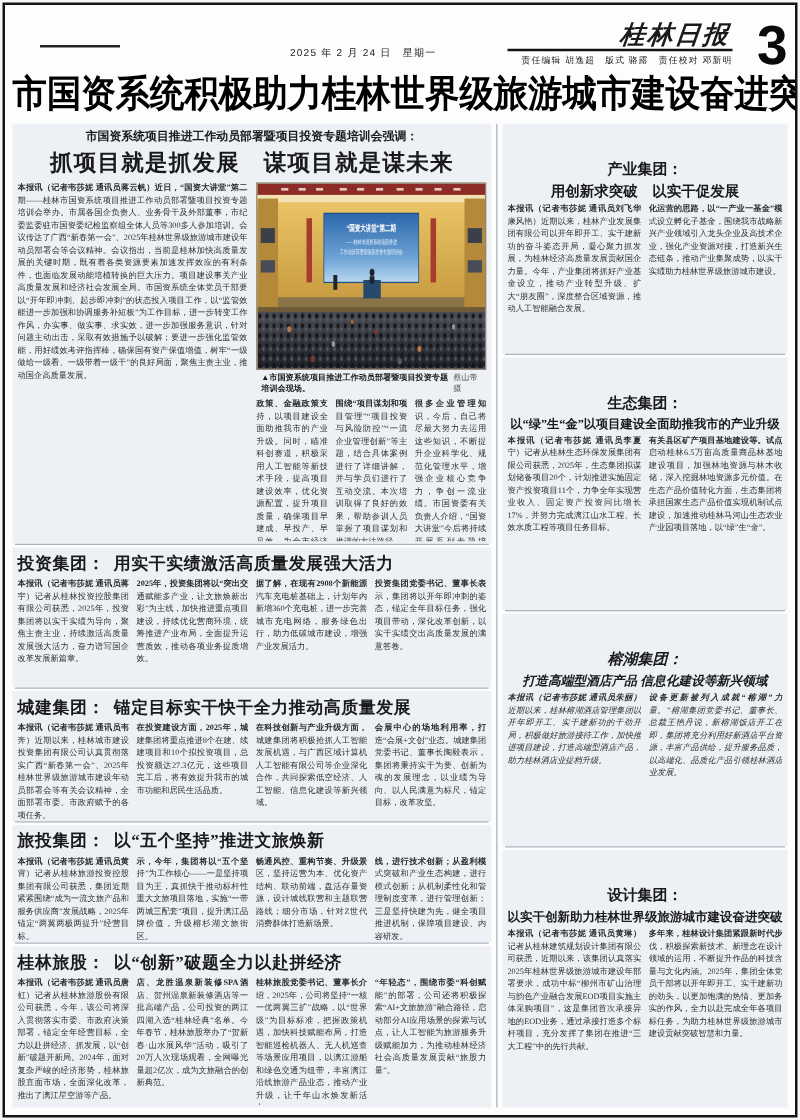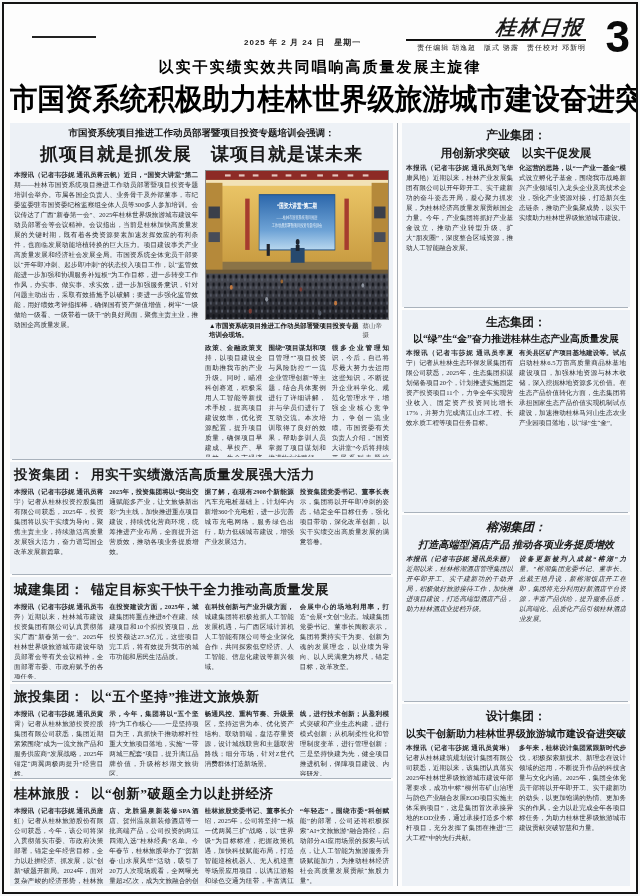--- a/index.html
+++ b/index.html
@@ -8,21 +8,21 @@
   .page { position:absolute; inset:2px; border:2px solid #141414; background:#fdfdfd;
           display:flex; flex-direction:column; padding:6px 6px 6px 6px; overflow:hidden; }
 
   
   .masthead { position:relative; height:46px; flex:0 0 auto; }
   .mh-dash { position:absolute; left:22px; top:26px; width:64px; height:2px; background:#222; }
   .section-box { position:absolute; left:98px; top:6px; display:flex; align-items:center; }
   .vbar { width:4px; height:27px; background:#111; margin-right:7px; }
   .section-name { font-size:22px; font-weight:900; letter-spacing:3px; color:#111; }
   .graysq { width:13px; height:27px; background:#9aa0a7; margin-left:9px; transform:translateY(3px); }
-  .mh-date { position:absolute; left:234px; top:27px; font-size:8px; font-weight:700;
+  .mh-date { position:absolute; left:222px; top:27px; font-size:8px; font-weight:400;
              font-family:"Liberation Sans",sans-serif; letter-spacing:1px; }
   .paper-logo { position:absolute; right:46px; top:4px; font-size:20px; font-weight:900;
                 font-style:italic; letter-spacing:2px; transform:skewX(-6deg); }
   .credit-rule { position:absolute; right:44px; top:29px; width:180px; height:1.5px; background:#111; }
   .credits { position:absolute; right:44px; top:33px; font-size:7px; letter-spacing:1px;
              font-family:"Liberation Sans",sans-serif; color:#222; }
   .pageno { position:absolute; right:0px; top:8px; font-size:44px; line-height:38px;
             font-weight:900; font-family:"Liberation Sans",sans-serif; color:#0a0a0a; }
 
   
@@ -64,21 +64,21 @@
                 padding:2px 0 3px; white-space:nowrap; }
   .article h3 .org { margin-right:7px; }
   .colsN { display:flex; gap:6px; min-height:0; }
   .a1 { flex:0 0 112px; display:flex; flex-direction:column; }
   .a2 { flex:0 0 104px; display:flex; flex-direction:column; }
   .a3 { flex:0 0 94px;  display:flex; flex-direction:column; }
   .a4 { flex:1 1 auto;  display:flex; flex-direction:column; }
   .article .colsN { flex:1; }
 
   .rail-article h3 { text-align:center; padding:2px 0 2px; }
-  .rail-article .org { display:block; font-size:12px; font-weight:900; }
+  .rail-article .org { display:block; font-size:12px; font-weight:900;margin-top:24px; }
   .rail-article .t { display:block; font-size:11.6px; font-weight:900; margin-top:2px; white-space:nowrap; }
   .r1 { flex:0 0 184px; display:flex; flex-direction:column; }
   .r2 { flex:0 0 202px; display:flex; flex-direction:column; }
   .r3 { flex:0 0 186px; display:flex; flex-direction:column;font-style:italic; }
   .r4 { flex:1 1 auto;  display:flex; flex-direction:column; }
   .rail-article .colsN { flex:1; }
 </style>
 </head>
 <body>
 
@@ -86,21 +86,20 @@
 
   <header class="masthead">
     <div class="mh-dash"></div>
     <span class="mh-date">2025 年 2 月 24 日　星期一</span>
     <div class="paper-logo">桂林日报</div>
     <div class="credit-rule"></div>
     <div class="credits">责任编辑 胡逸超　版式 骆露　责任校对 邓新明</div>
     <div class="pageno">3</div>
   </header>
 
-  <div class="kicker">以实干实绩实效共同唱响高质量发展主旋律</div>
   <div class="headline">市国资系统积极助力桂林世界级旅游城市建设奋进突破</div>
 
   <div class="content">
 
     <div class="left-region">
 
       <section class="main-story">
         <div class="overline">市国资系统项目推进工作动员部署暨项目投资专题培训会强调：</div>
         <div class="ms-title">抓项目就是抓发展　谋项目就是谋未来</div>
         <div class="ms-row">
@@ -266,36 +265,36 @@
         </div>
       </section>
 
       <div class="gap">
           <div class="hr-rule"></div>
         </div>
 
       <section class="rail-article r2">
         <h3>
             <span class="org">生态集团：</span>
-            <span class="t" style="font-size:9.8px">以“绿”生“金”奋力推进桂林生态产业高质量发展</span>
+            <span class="t" style="font-size:9.8px">以“绿”生“金”以项目建设全面助推我市的产业升级</span>
           </h3>
         <div class="colsN">
           <div class="btxt">本报讯（记者韦莎妮 通讯员李夏宁）记者从桂林生态环保发展集团有限公司获悉，2025年，生态集团拟谋划储备项目20个，计划推进实施固定资产投资项目11个，力争全年实现营业收入、固定资产投资同比增长17%，并努力完成漓江山水工程、长效水质工程等项目任务目标。</div>
           <div class="btxt">有关县区矿产项目基地建设等。试点启动桂林6.5万亩高质量商品林基地建设项目，加强林地资源与林木收储，深入挖掘林地资源多元价值。在生态产品价值转化方面，生态集团将承担国家生态产品价值实现机制试点建设，加速推动桂林马河山生态农业产业园项目落地，以“绿”生“金”。</div>
         </div>
       </section>
 
       <div class="gap">
           <div class="hr-rule"></div>
         </div>
 
       <section class="rail-article r3">
         <h3>
             <span class="org">榕湖集团：</span>
-            <span class="t" style="font-size:10.2px">打造高端型酒店产品 推动各项业务提质增效</span>
+            <span class="t" style="font-size:10.2px">打造高端型酒店产品 信息化建设等新兴领域</span>
           </h3>
         <div class="colsN">
           <div class="btxt">本报讯（记者韦莎妮 通讯员朱丽）近期以来，桂林榕湖酒店管理集团以开年即开工、实干建新功的干劲开局，积极做好旅游接待工作，加快推进项目建设，打造高端型酒店产品，助力桂林酒店业提档升级。</div>
           <div class="btxt">设备更新被列入成就“榕湖”力量。”榕湖集团党委书记、董事长、总裁王艳丹说，新榕湖饭店开工在即，集团将充分利用好新酒店平台资源，丰富产品供给，提升服务品质，以高端化、品质化产品引领桂林酒店业发展。</div>
         </div>
       </section>
 
       <div class="gap">
           <div class="hr-rule"></div>
         </div>

